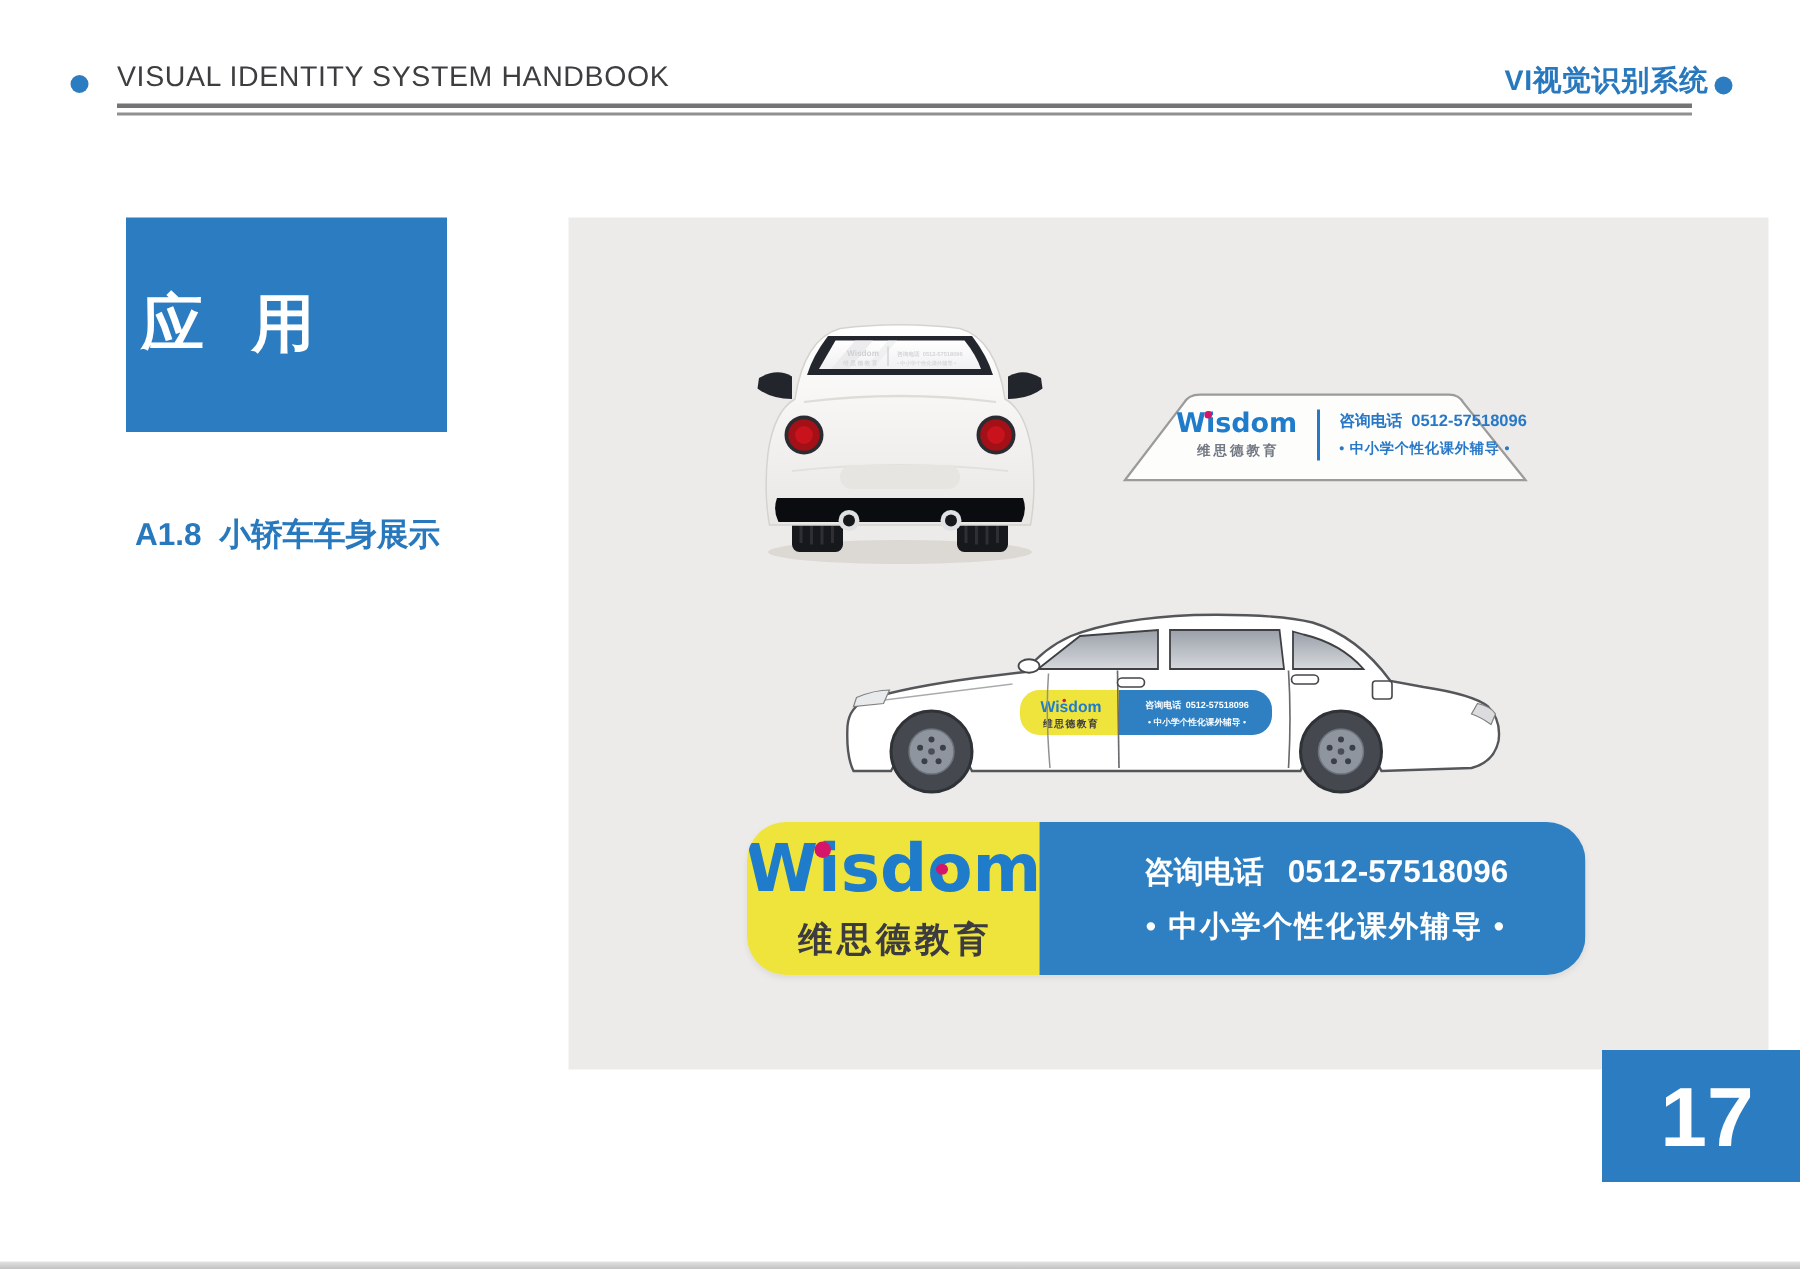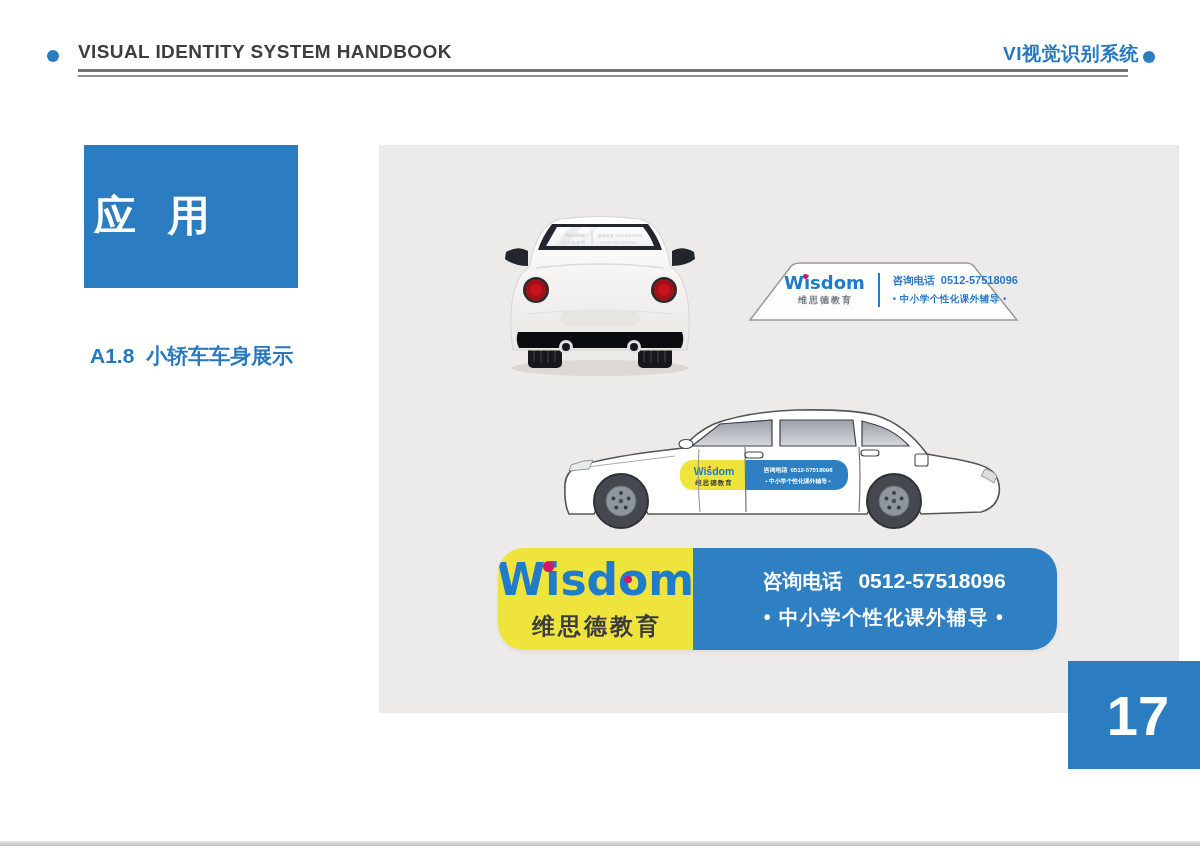--- a/index.html
+++ b/index.html
@@ -5,21 +5,21 @@
   html,body{margin:0;padding:0;}
   body{
     width:1200px;height:849px;position:relative;overflow:hidden;
     background:#ffffff;
     font-family:"Liberation Sans", sans-serif;
   }
   
   .hdr-dot{position:absolute;width:12px;height:12px;border-radius:50%;background:#2B7CC0;}
   .hdr-dot.left{left:47px;top:50px;}
   .hdr-dot.right{left:1143px;top:51px;}
-  .hdr-title{position:absolute;left:78px;top:41px;font-size:19px;font-weight:bold;color:#3E3E41;letter-spacing:0.4px;}
+  .hdr-title{position:absolute;left:78px;top:41px;font-size:19px;font-weight:normal;color:#3E3E41;letter-spacing:0.4px;}
   .hdr-cn{position:absolute;left:1003px;top:41px;font-size:19px;font-weight:bold;color:#2878BE;letter-spacing:0.5px;text-align:center;}
   .hdr-rule{position:absolute;left:78px;top:69px;width:1050px;height:3px;
     border-top:3px solid #737476;border-bottom:2px solid #8f9092;}
   
   .section-box{position:absolute;left:84px;top:145px;width:214px;height:143px;background:#2B7CC0;
     display:flex;flex-direction:column;align-items:flex-start;justify-content:center;
     color:#fff;font-size:42px;font-weight:bold;line-height:1.4;}
   .section-box .ln{letter-spacing:10px;text-indent:10px;white-space:pre;}
   .section-heading{position:absolute;left:90px;top:342px;font-size:21px;font-weight:bold;color:#2878BE;}
   .section-heading .code{margin-right:12px;}
@@ -48,21 +48,21 @@
   
   .sticker{left:119px;top:403px;width:559px;height:102px;border-radius:26px;overflow:hidden;
     display:flex;box-shadow:0 2px 4px rgba(0,0,0,0.07);}
   .sticker .yellow{width:195px;background:#EFE43C;display:flex;align-items:center;justify-content:center;}
   .sticker .blue{flex:1;background:#2E80C2;display:flex;flex-direction:column;justify-content:center;
     align-items:center;gap:9px;color:#fff;font-weight:bold;padding-left:18px;}
   .sticker .blue .l1{font-size:20px;}
   .sticker .blue .l1 .num{margin-left:16px;font-size:21px;}
   .sticker .blue .l2{font-size:19.5px;letter-spacing:1.5px;}
   
-  .page-box{position:absolute;left:1068px;top:661px;width:132px;height:108px;background:#2B7CC0;
+  .page-box{position:absolute;left:1068px;top:700px;width:132px;height:88px;background:#2B7CC0;
     display:flex;align-items:center;justify-content:center;color:#fff;
     font-size:56px;font-weight:bold;padding-left:8px;box-sizing:border-box;}
   
   .footer-line{position:absolute;left:0;top:841px;width:1200px;height:5px;
     background:linear-gradient(180deg,#e3e3e3,#c2c2c4);}
   
   .st{font-family:"Liberation Sans", sans-serif;font-weight:bold;}
 </style>
 </head>
 <body>

